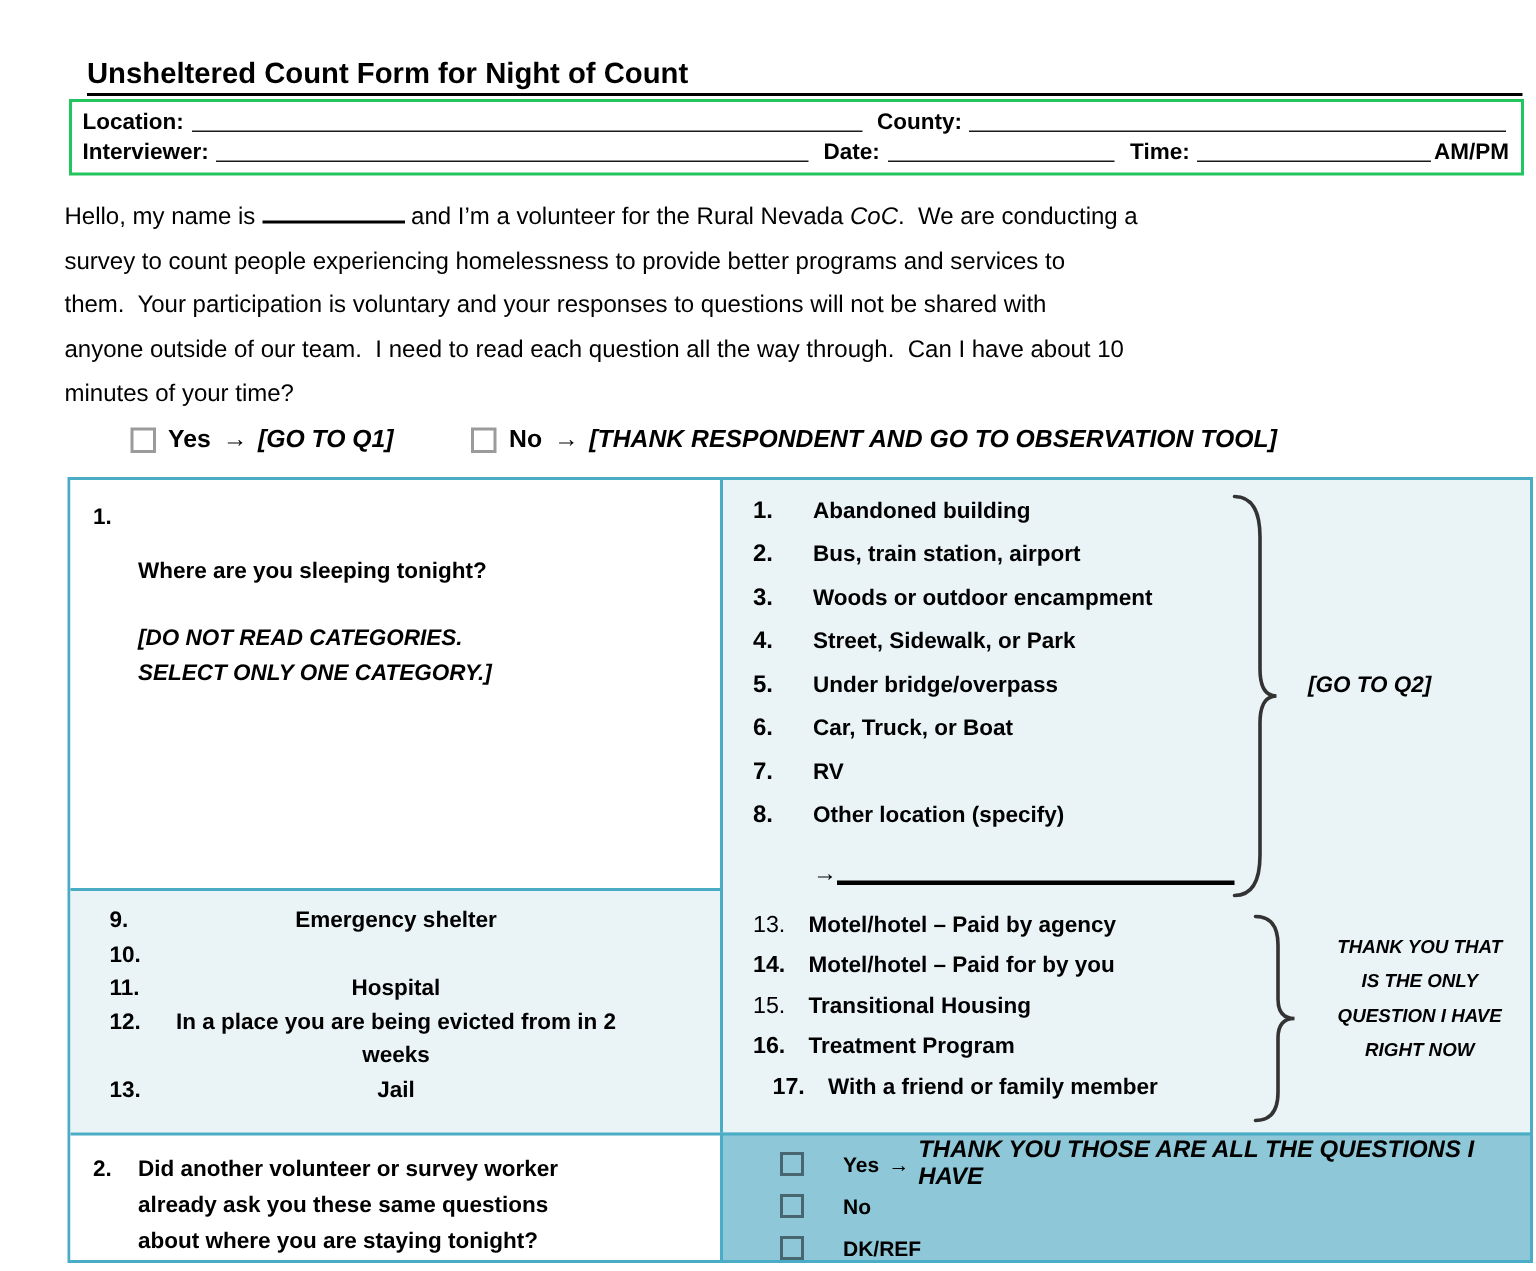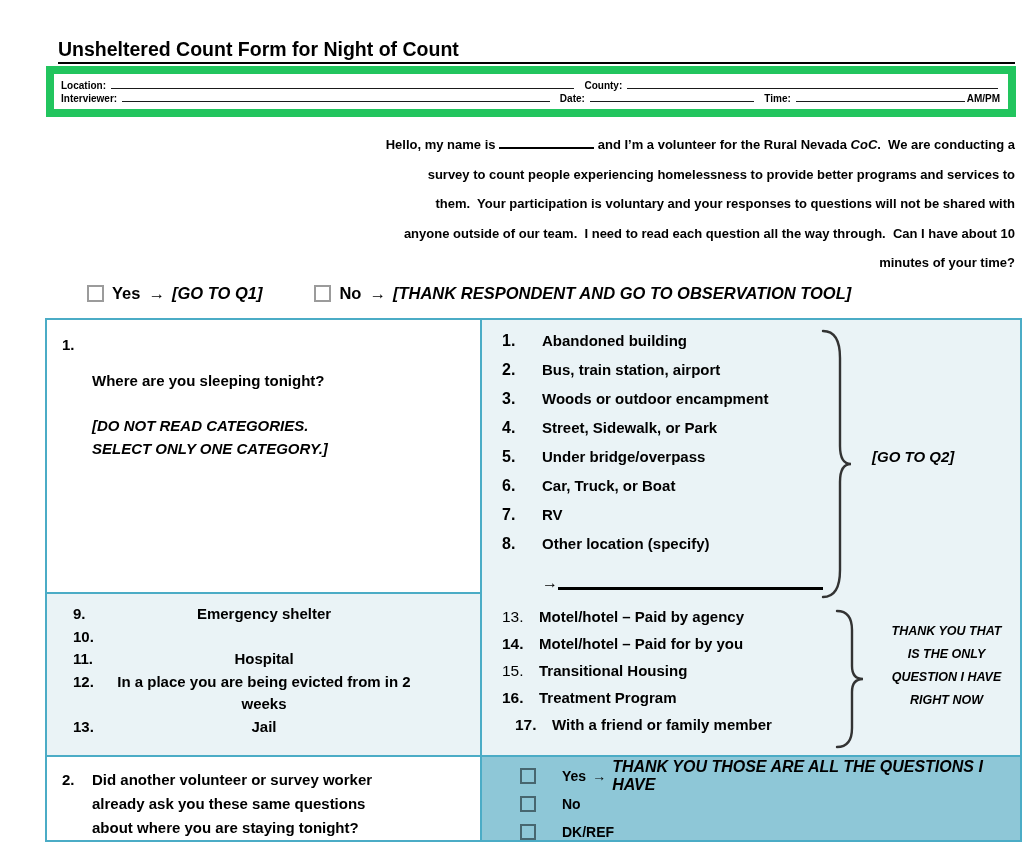--- a/index.html
+++ b/index.html
@@ -9,33 +9,33 @@
   }
   
   .title {
     position:absolute; left:58px; top:38px; width:957px;
     font-size:19.5px; font-weight:700; line-height:23px;
     border-bottom:2.5px solid #000; padding-bottom:1px;
   }
   
   .hdr-box {
     position:absolute; left:46px; top:66px; width:970px; height:51px;
-    border:8px solid #22c55e; box-sizing:border-box;
+    border:2px solid #22c55e; box-sizing:border-box;
     padding:3px 8px 5px 7px; display:flex; flex-direction:column; justify-content:space-between;
-    font-size:10px; font-weight:700;
+    font-size:15px; font-weight:700;
   }
   .hdr-row { display:flex; align-items:flex-end; height:19px; }
   .hdr-label { white-space:pre; }
   .hline { border-bottom:1.5px solid #1a1a1a; height:1px; margin:0 2px 2px 5px; }
   .f1a { flex:450; } .f1b { flex:360; } .ml8 { margin-left:8px; }
   .f2a { flex:385; } .f2b { flex:148; } .f2c { flex:152; }
   
   .intro {
     position:absolute; left:43px; top:130px; width:972px;
-    font-size:13px; font-weight:700; line-height:29.5px;text-align:right;
+    font-size:16px; font-weight:400; line-height:29.5px;
   }
   .intro-line { white-space:pre-wrap; }
   .blank-inline { display:inline-block; width:95px; border-bottom:2.5px solid #000; height:3px; }
   .seg-italic { font-style:italic; }
   
   .consent { position:absolute; left:87px; top:284px; display:flex; align-items:center;
     font-size:16.5px; font-weight:700; }
   .consent-opt { display:flex; align-items:center; }
   .consent-opt + .consent-opt { margin-left:52px; }
   .cbx { width:13px; height:13px; border:2px solid #9b9b9b; margin-right:8px; flex:none; background:#fff; }

